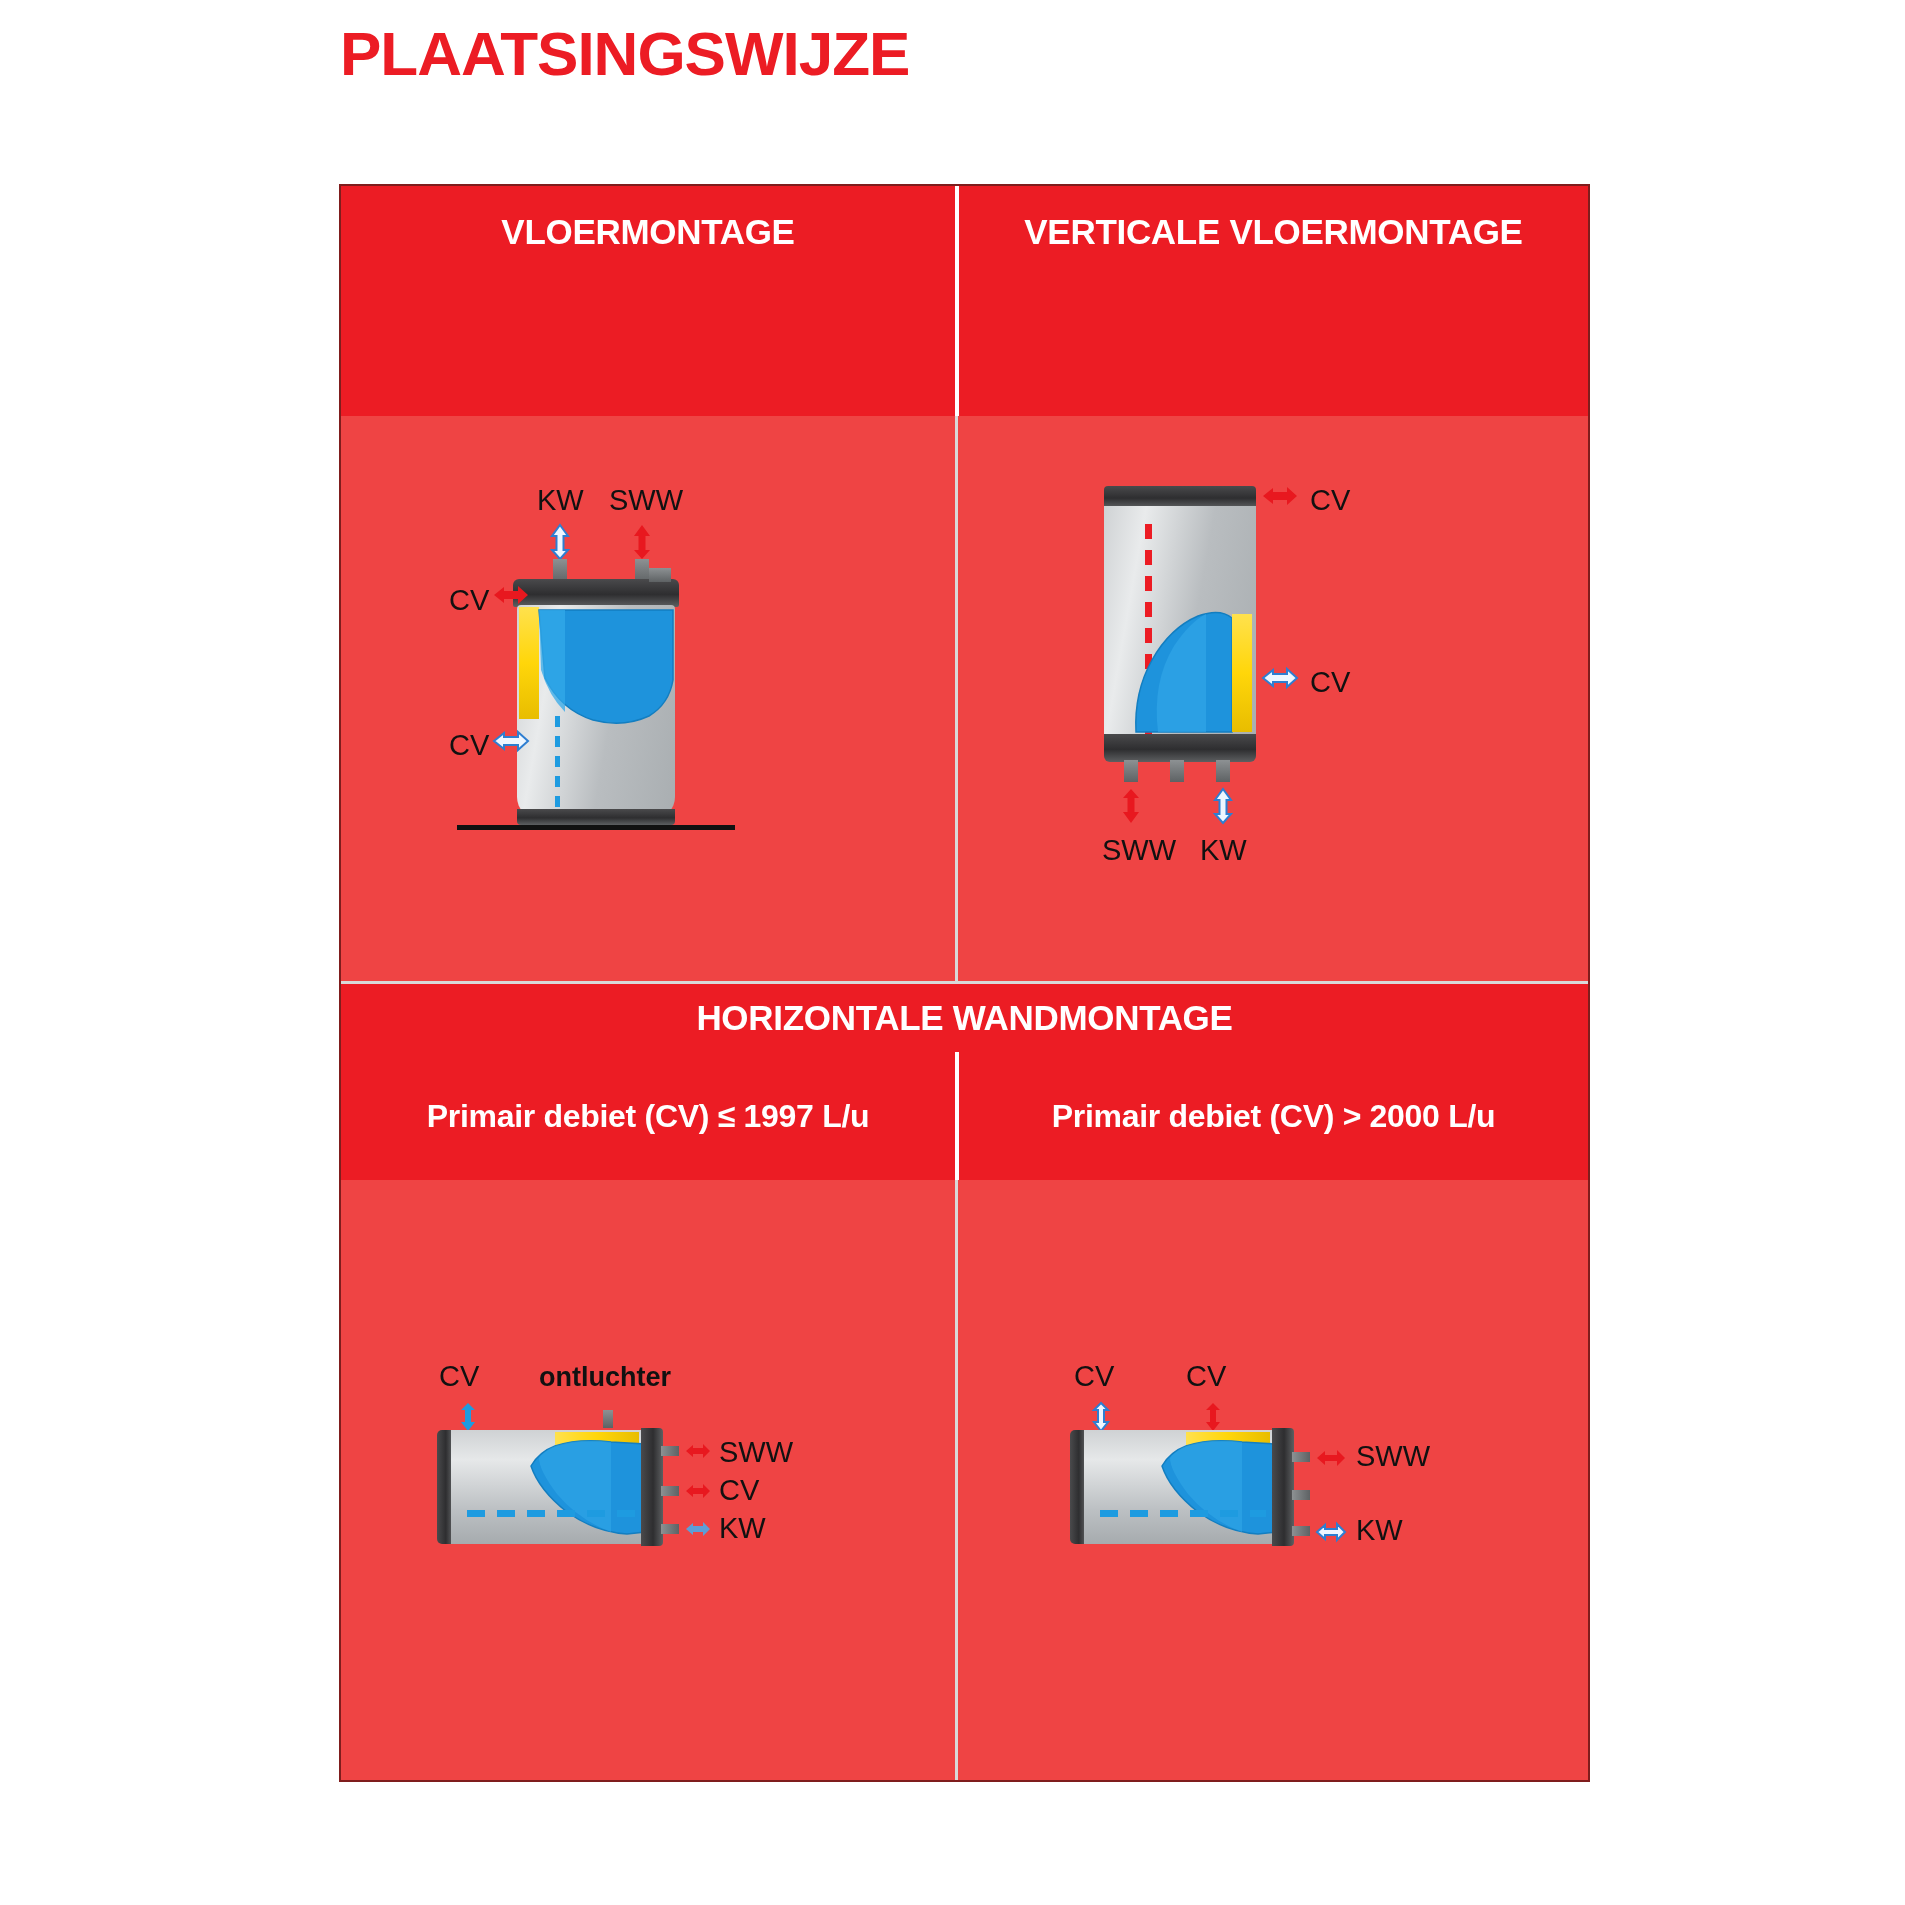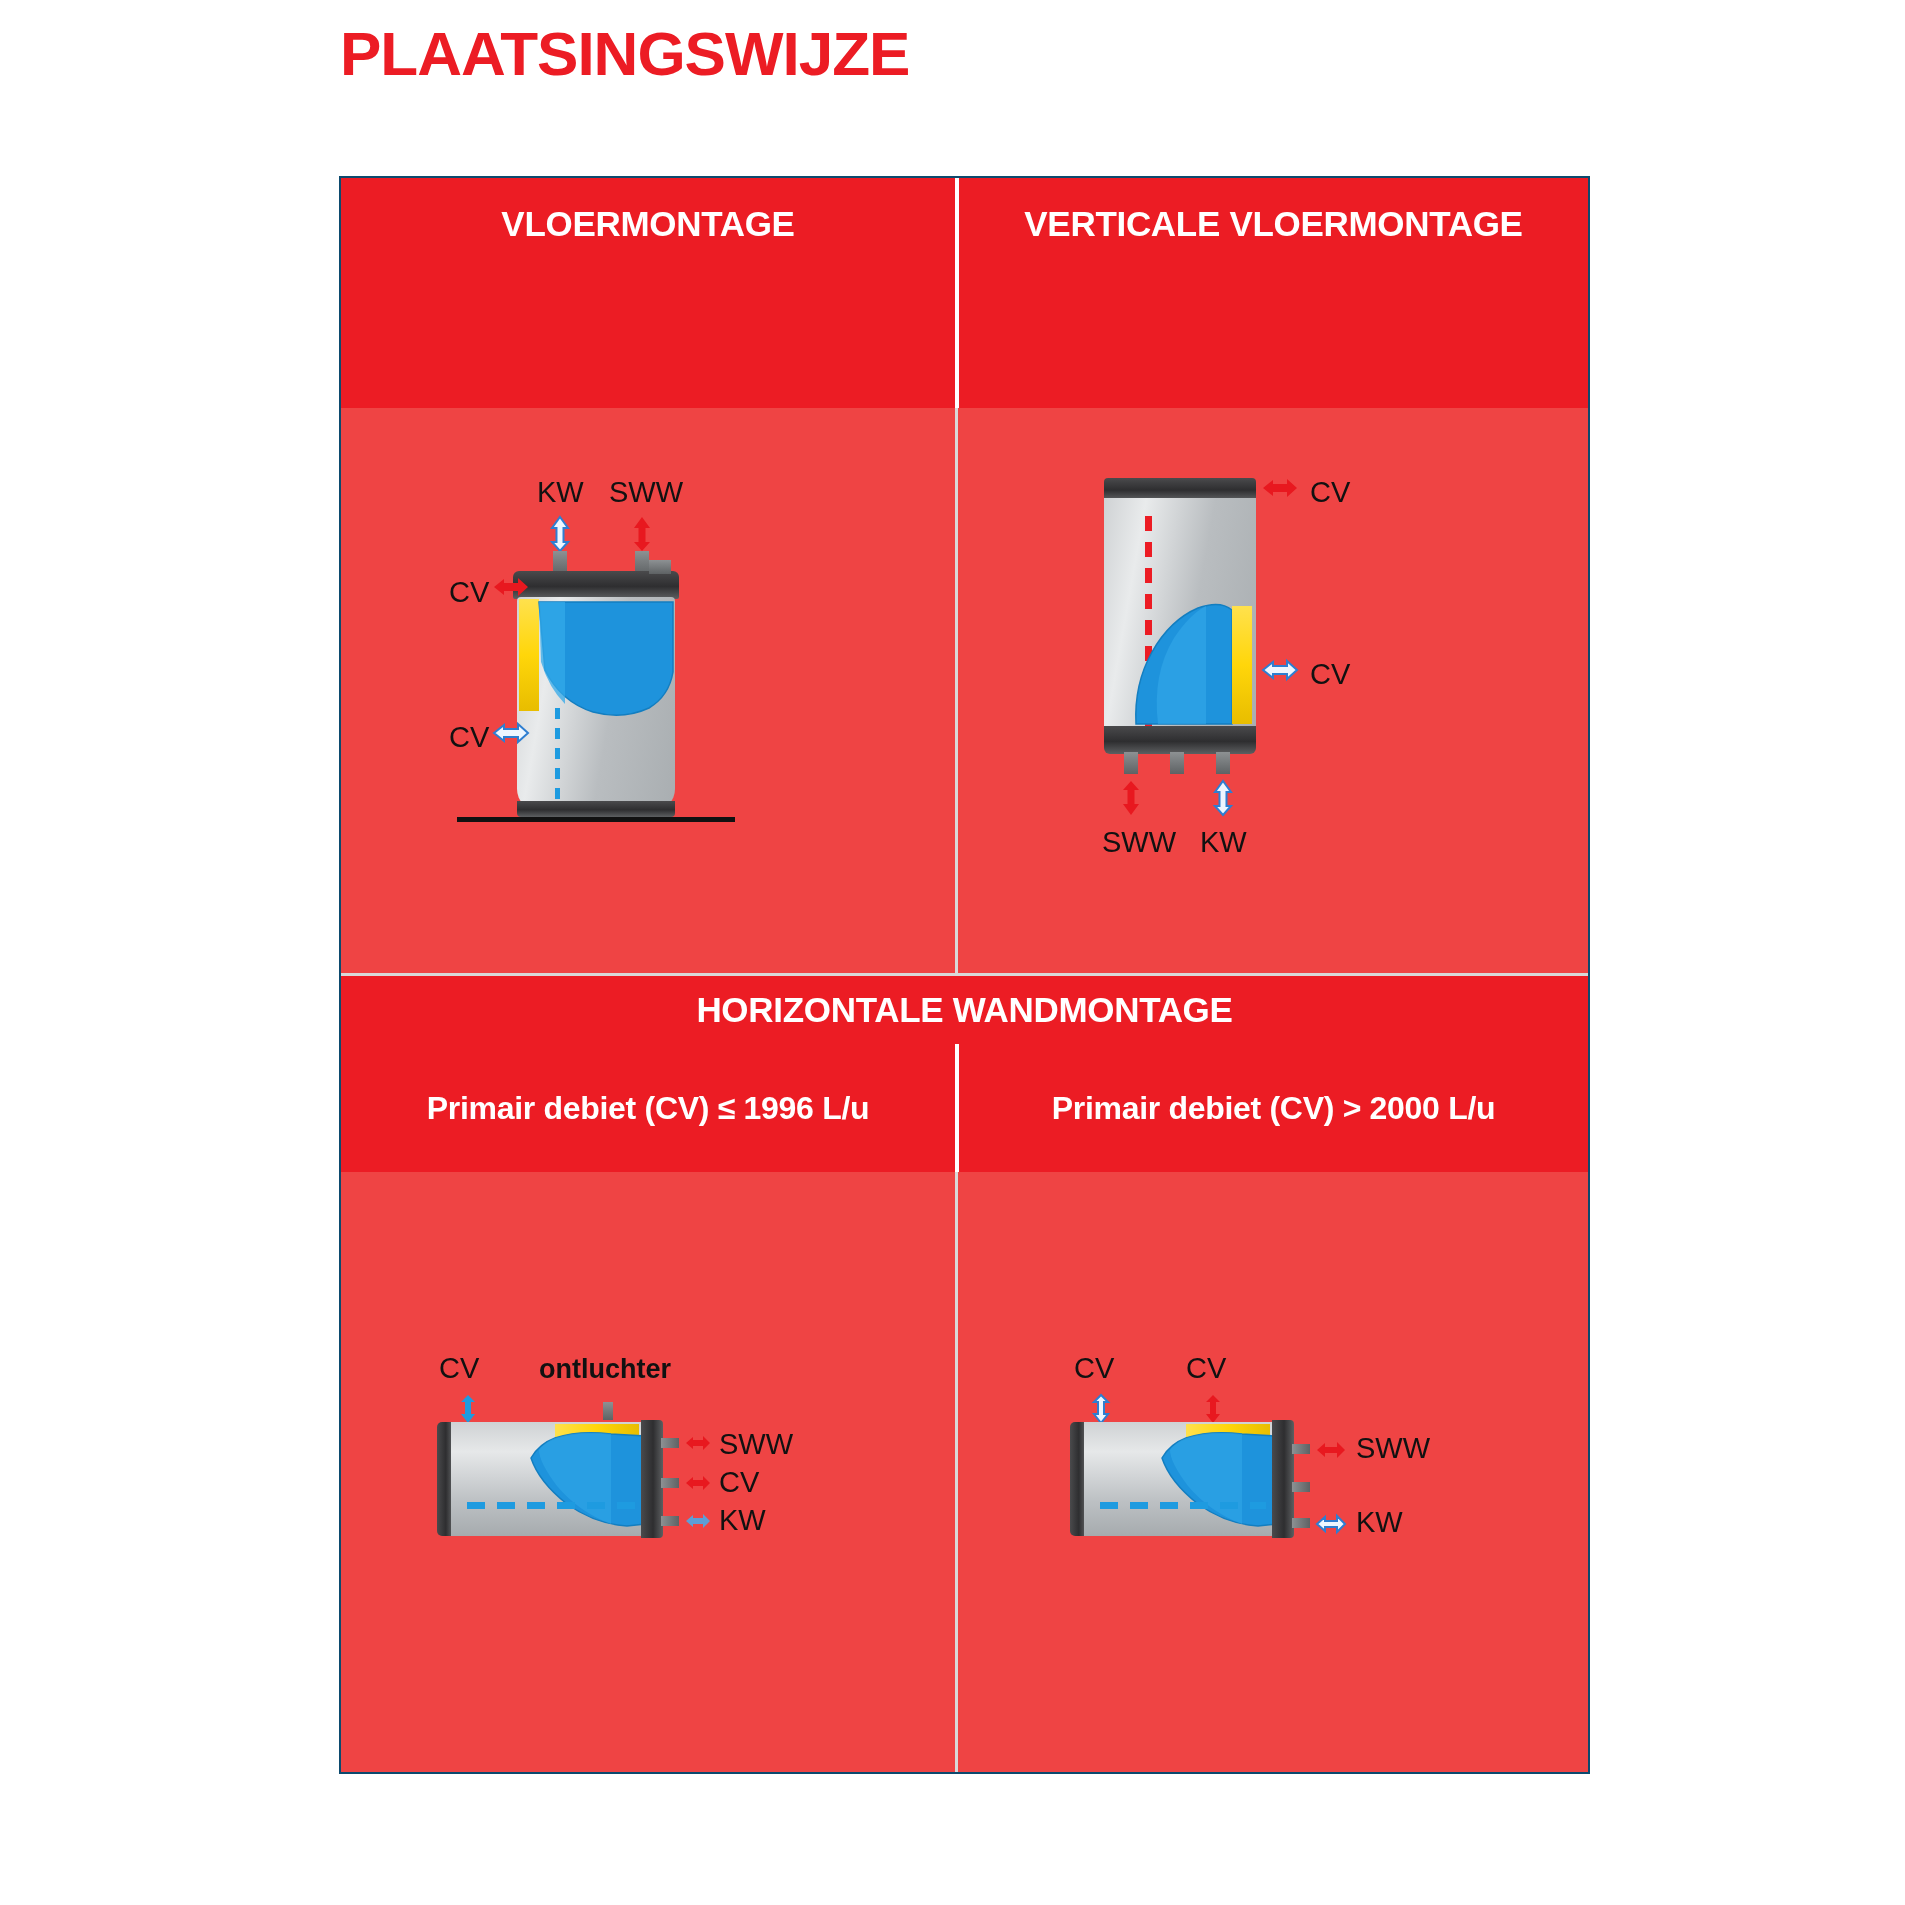--- a/index.html
+++ b/index.html
@@ -13,24 +13,24 @@
 
   
   .title{
     position:absolute;left:340px;top:18px;
     font-size:62px;font-weight:bold;letter-spacing:-1px;
     color:#EC1C24;font-family:"Liberation Sans", sans-serif;
   }
 
   
   .tbl{
-    position:absolute;left:339px;top:176px;
+    position:absolute;left:339px;top:184px;
     width:1251px;height:1598px;
     box-sizing:border-box;
-    border:2px solid #0c4a6e;
+    border:2px solid #7f1d1d;
     background:#ffffff;
   }
   .row{display:flex;width:100%;box-sizing:border-box;}
   .cell{box-sizing:border-box;position:relative;}
 
   .hdr-red{
     background:#EC1C24;color:#ffffff;
     display:flex;align-items:center;justify-content:center;
     font-weight:bold;letter-spacing:-0.3px;
   }
@@ -230,21 +230,21 @@
     <div class="hrow-sep"></div>
 
     <div class="row hdr-row2">
       <div class="cell hdr-red" style="width:100%;height:100%;">
         <span>HORIZONTALE WANDMONTAGE</span>
       </div>
     </div>
 
     <div class="row hdr-row3">
       <div class="cell hdr-red" style="width:614px;height:100%;">
-        <span>Primair debiet (CV) ≤ 1996 L/u</span>
+        <span>Primair debiet (CV) ≤ 1997 L/u</span>
       </div>
       <div class="vsep"></div>
       <div class="cell hdr-red" style="width:629px;height:100%;">
         <span>Primair debiet (CV) &gt; 2000 L/u</span>
       </div>
     </div>
 
     <div class="row diagram-row2">
 
       <div class="cell diagram-cell" style="width:614px;height:100%;">

